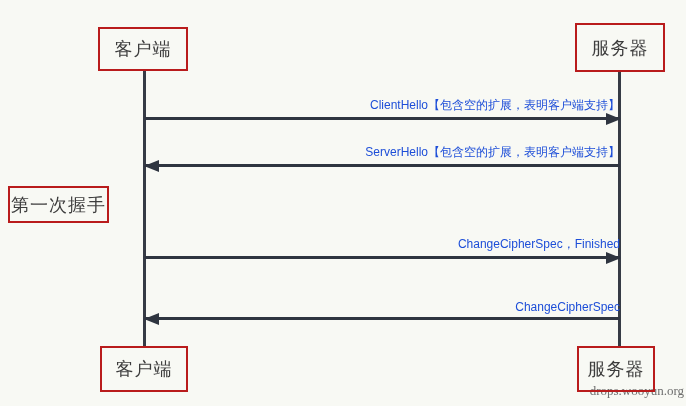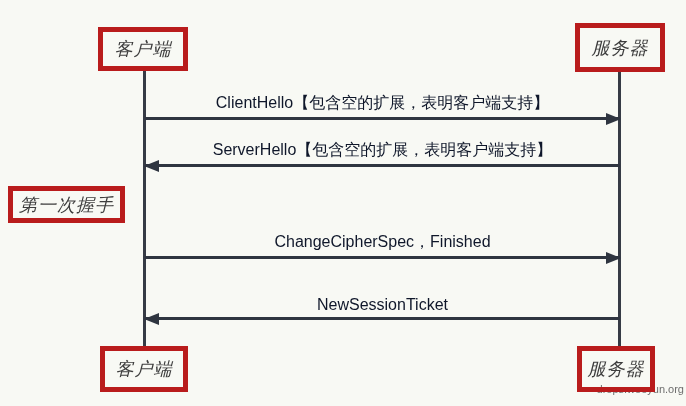--- a/index.html
+++ b/index.html
@@ -12,51 +12,50 @@
   .canvas {
     position: relative;
     width: 686px;
     height: 406px;
     background: #f8f9f4;
     overflow: hidden;
   }
   .actor-box {
     position: absolute;
     box-sizing: border-box;
-    border: 5px solid #b91c1c;
+    border: 2px solid #b91c1c;
     background: transparent;
     display: flex;
     align-items: center;
     justify-content: center;
     font-size: 18px;
     color: #3d3d3d;
     letter-spacing: 1px;
     z-index: 3;
-    font-style: italic;
   }
   .lifeline {
     position: absolute;
     width: 3px;
     background: #363b45;
     z-index: 2;
   }
   .message {
     position: absolute;
     left: 145px;
     width: 475px;
     z-index: 2;
   }
   .message .label {
     position: absolute;
     left: 0;
     right: 0;
     bottom: 6px;
-    text-align: center;
-    font-size: 16px;
-    color: #0f172a;
+    text-align: right;
+    font-size: 12px;
+    color: #1d4ed8;
     white-space: nowrap;
   }
   .message .line {
     position: absolute;
     left: 0;
     right: 0;
     bottom: 0;
     height: 3px;
     background: #2f3540;
   }
@@ -73,22 +72,22 @@
     border-left: 15px solid #2f3540;
   }
   .message .head.left {
     left: -1px;
     border-right: 15px solid #2f3540;
   }
   .watermark {
     position: absolute;
     top: 383px;
     right: 2px;
-    font-family: Liberation Sans, sans-serif;
-    font-size: 11px;
+    font-family: Liberation Serif, serif;
+    font-size: 13px;
     color: #6e6e6e;
     z-index: 2;
     white-space: nowrap;
   }
 </style>
 </head>
 <body>
 
 <div class="canvas">
 
@@ -103,21 +102,21 @@
   <div class="actor-box" style="left:575px; top:23px; width:90px; height:49px;">
     <span>服务器</span>
   </div>
   <div class="actor-box" style="left:100px; top:346px; width:88px; height:46px;">
     <span>客户端</span>
   </div>
   <div class="actor-box" style="left:577px; top:346px; width:78px; height:46px;">
     <span>服务器</span>
   </div>
 
-  <div class="actor-box" style="left:8px; top:186px; width:117px; height:37px;">
+  <div class="actor-box" style="left:8px; top:186px; width:101px; height:37px;">
     <span>第一次握手</span>
   </div>
 
   <div class="message" style="top:94px; height:26px;">
     <div class="label">ClientHello【包含空的扩展，表明客户端支持】</div>
     <div class="line"></div>
     <div class="head right"></div>
   </div>
 
   <div class="message" style="top:141px; height:26px;">
@@ -126,18 +125,18 @@
     <div class="head left"></div>
   </div>
 
   <div class="message" style="top:233px; height:26px;">
     <div class="label">ChangeCipherSpec，Finished</div>
     <div class="line"></div>
     <div class="head right"></div>
   </div>
 
   <div class="message" style="top:294px; height:26px;">
-    <div class="label">NewSessionTicket</div>
+    <div class="label">ChangeCipherSpec</div>
     <div class="line"></div>
     <div class="head left"></div>
   </div>
 
 </div>
 
 </body></html>

